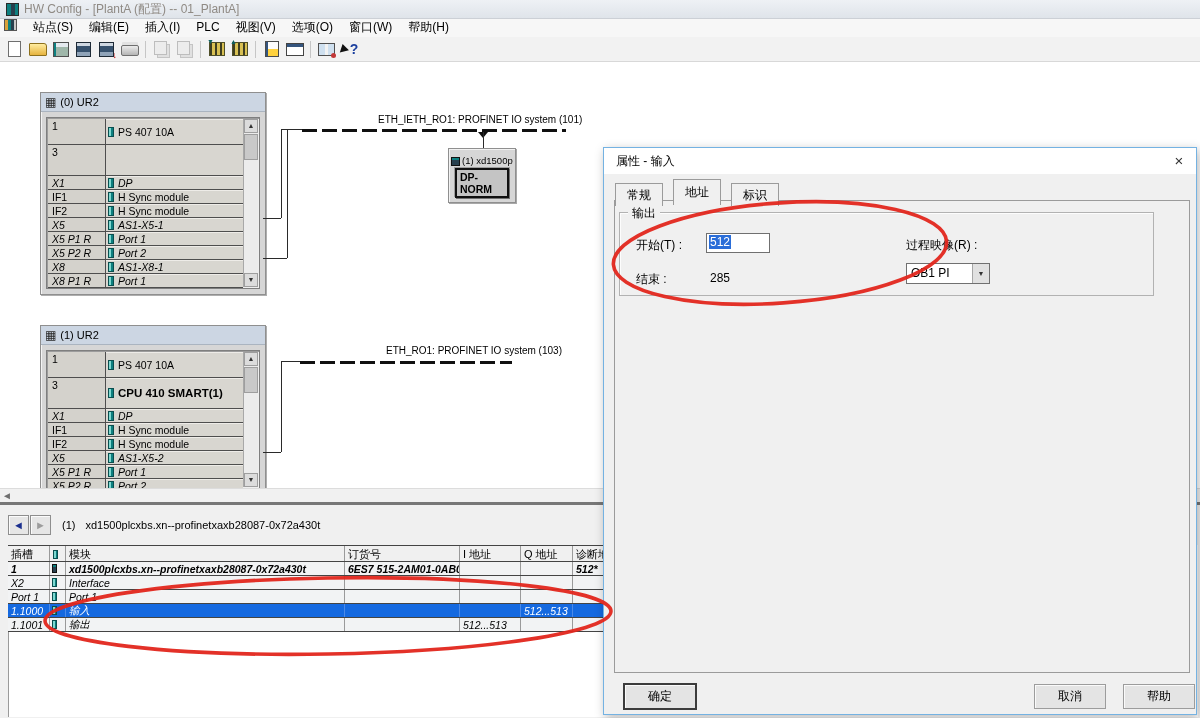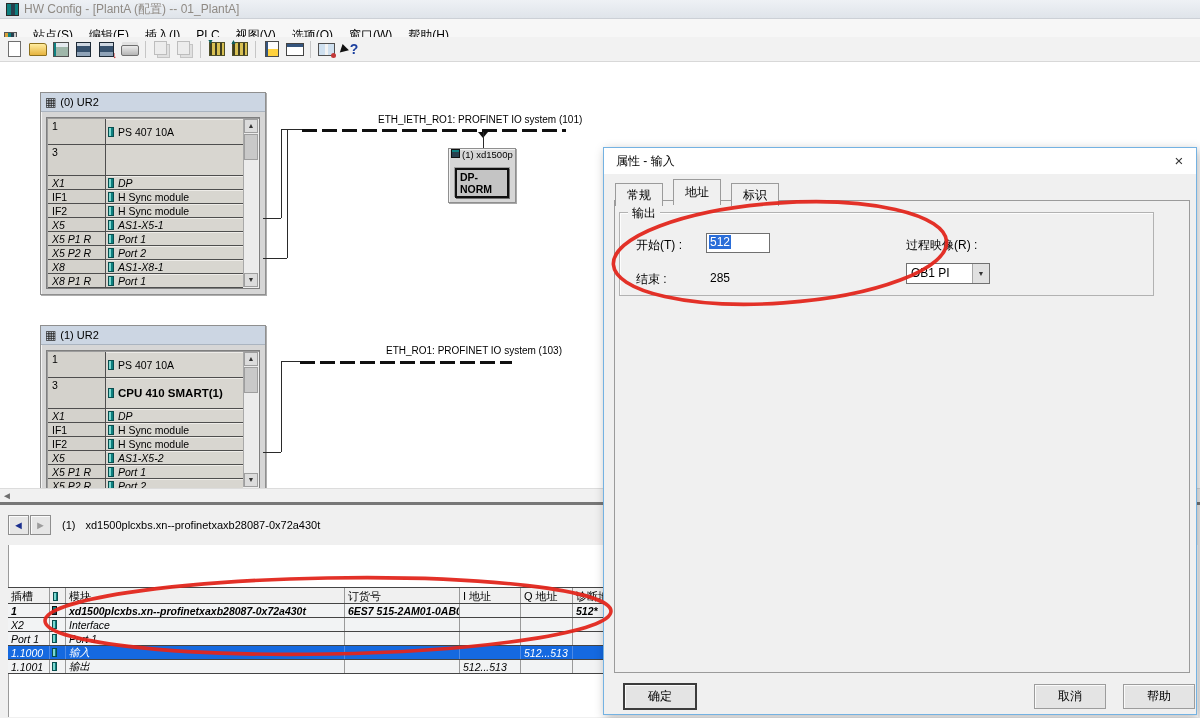--- a/index.html
+++ b/index.html
@@ -8,21 +8,21 @@
 
   
   #titlebar { position:absolute; left:0; top:0; width:1200px; height:19px;
     background:linear-gradient(#eef1f5,#dfe4ea); border-bottom:1px solid #ccd0d6;
     display:flex; align-items:center; padding-left:6px; }
   #app-icon { width:13px; height:13px; background:linear-gradient(90deg,#0e8080 0 4px,#28404e 4px 8px,#0e8080 8px 13px);
     border:1px solid #2a2a2a; margin-right:5px; }
   #title-text { font-size:12px; color:#8f8a84; }
 
   #menubar { position:absolute; left:0; top:19px; width:1200px; height:26px; background:#f7f7f7;
-    display:flex; align-items:flex-end; border-bottom:1px solid #e3e3e3; }
+    display:flex; align-items:flex-start; border-bottom:1px solid #e3e3e3; }
   #mdi-icon { width:13px; height:12px; margin:0 8px 0 4px; border:1px solid #555;
     background:linear-gradient(90deg,#d8a23a 0 3px,#0e8080 3px 6px,#28404e 6px 9px,#c8c8c8 9px 13px); }
   .menu-item { padding:2px 8px; font-size:12px; }
 
   #toolbar { position:absolute; left:0; top:37px; width:1200px; height:25px; background:#f2f2f2;
     border-bottom:1px solid #d8d8d8; display:flex; align-items:center; padding-left:3px; }
   .tb { width:23px; height:21px; display:flex; align-items:center; justify-content:center; position:relative; }
   .tb.k-sep { width:9px; } .tb.k-sep::before { content:""; width:1px; height:17px; background:#c6c6c6; }
   .k-page::before   { content:""; width:11px; height:14px; background:#fff; border:1px solid #6f6f6f; }
   .k-folder::before { content:""; width:16px; height:11px; background:linear-gradient(#ffec9e,#e6b33e); border:1px solid #8d701c; border-radius:1px 3px 1px 1px; }
@@ -68,21 +68,21 @@
   .rs-up { top:0; } .rs-dn { bottom:0; }
   .rs-thumb { position:absolute; left:0; top:15px; width:14px; height:26px; background:#c9c9c9; border:1px solid #9e9e9e; }
 
   .bus-label { position:absolute; font-size:10px; white-space:nowrap;margin-left:48px; }
   .bus-line { position:absolute; height:3px; background:repeating-linear-gradient(90deg,#101010 0 15px,#ffffff 15px 20px); }
   .wire { position:absolute; background:#2a2a2a; }
   .drop-tri { position:absolute; width:0; height:0; border-left:5px solid transparent; border-right:5px solid transparent; border-top:6px solid #101010; }
 
   #device-box { position:absolute; left:448px; top:148px; width:68px; height:55px; background:#d6d6d6;
     border:1px solid #8f8f8f; box-shadow:inset 1px 1px 0 #f2f2f2, 1px 1px 0 #a8a8a8; }
-  #device-title { display:flex; align-items:flex-start; height:17px; padding-left:2px; overflow:hidden; }
+  #device-title { display:flex; align-items:flex-end; height:17px; padding-left:2px; overflow:hidden; }
   #device-icon { width:9px; height:9px; background:#28404e; border:1px solid #111; box-shadow:inset 0 2px 0 #0e8080; margin-right:2px; flex:0 0 auto; }
   #device-name { font-size:9.5px; white-space:nowrap; }
   #device-inner { position:absolute; left:5px; top:18px; right:5px; bottom:5px; background:#fff; border:1px solid #9e9e9e; display:flex; align-items:flex-start; justify-content:center; }
   #device-badge { border:2px solid #101010; background:#c4c4c4; font-weight:bold; font-size:10.5px; padding:1px 3px; box-shadow:1px 1px 0 #707070; }
 
   
   #hscroll { position:absolute; left:0; top:488px; width:1200px; height:14px; background:#f1f1f1; border-top:1px solid #dcdcdc; }
   #hscroll .arrow { position:absolute; left:2px; top:1px; font-size:10px; color:#6f6f6f; }
   #splitter { position:absolute; left:0; top:502px; width:1200px; height:3px; background:#777; }
 
@@ -90,21 +90,21 @@
   #detail { position:absolute; left:0; top:505px; width:1200px; height:213px; background:#f0f0f0; }
   .navbtn { position:absolute; top:10px; width:21px; height:20px; background:#e6e6e6; border:1px solid #8e8e8e;
     box-shadow:inset 1px 1px 0 #fbfbfb; text-align:center; line-height:18px; font-size:11px; }
   #nav-back { left:8px; color:#1b2f8e; } #nav-fwd { left:30px; color:#9c9c9c; }
   #station-line { position:absolute; left:62px; top:14px; font-size:11px; }
   #station-line .sp { margin-right:10px; }
 
   #table-bg { position:absolute; left:8px; top:40px; width:1190px; height:172px; background:#fff; border-left:1px solid #9a9a9a; }
   #dtable { position:absolute; left:8px; top:40px; }
   .trow, #thead { display:grid; grid-template-columns:42px 16px 279px 115px 61px 52px 67px; }
-  #thead { border-top:1px solid #444; border-bottom:1px solid #444; background:#f0f0f0;margin-top:42px; }
+  #thead { border-top:1px solid #444; border-bottom:1px solid #444; background:#f0f0f0; }
   #thead .hc { padding:1px 3px 0; font-size:11px; border-right:1px solid #9a9a9a; height:15px; overflow:hidden; white-space:nowrap; display:flex; align-items:center; }
   #thead .hc .chip { width:5px; height:9px; margin-right:0; }
   .trow { height:14px; border-bottom:1px solid #444; background:#f2f3f4; font-style:italic; font-size:10.5px; }
   .trow > span { border-right:1px solid #9a9a9a; padding:0 3px; overflow:hidden; white-space:nowrap; display:flex; align-items:center; }
   .trow .cell-icon { padding:0 2px; }
   .trow .cell-icon .chip { width:5px; height:9px; margin:0; }
   .trow.bold { font-weight:bold; }
   .trow.bold .cell-icon .chip { background:#28404e; border-color:#101010; box-shadow:inset 0 2px 0 #0e8080; }
   .trow.selected { background:#1569e0; color:#fff; }
   .trow.selected > span { border-right-color:#4c8ae8; }

